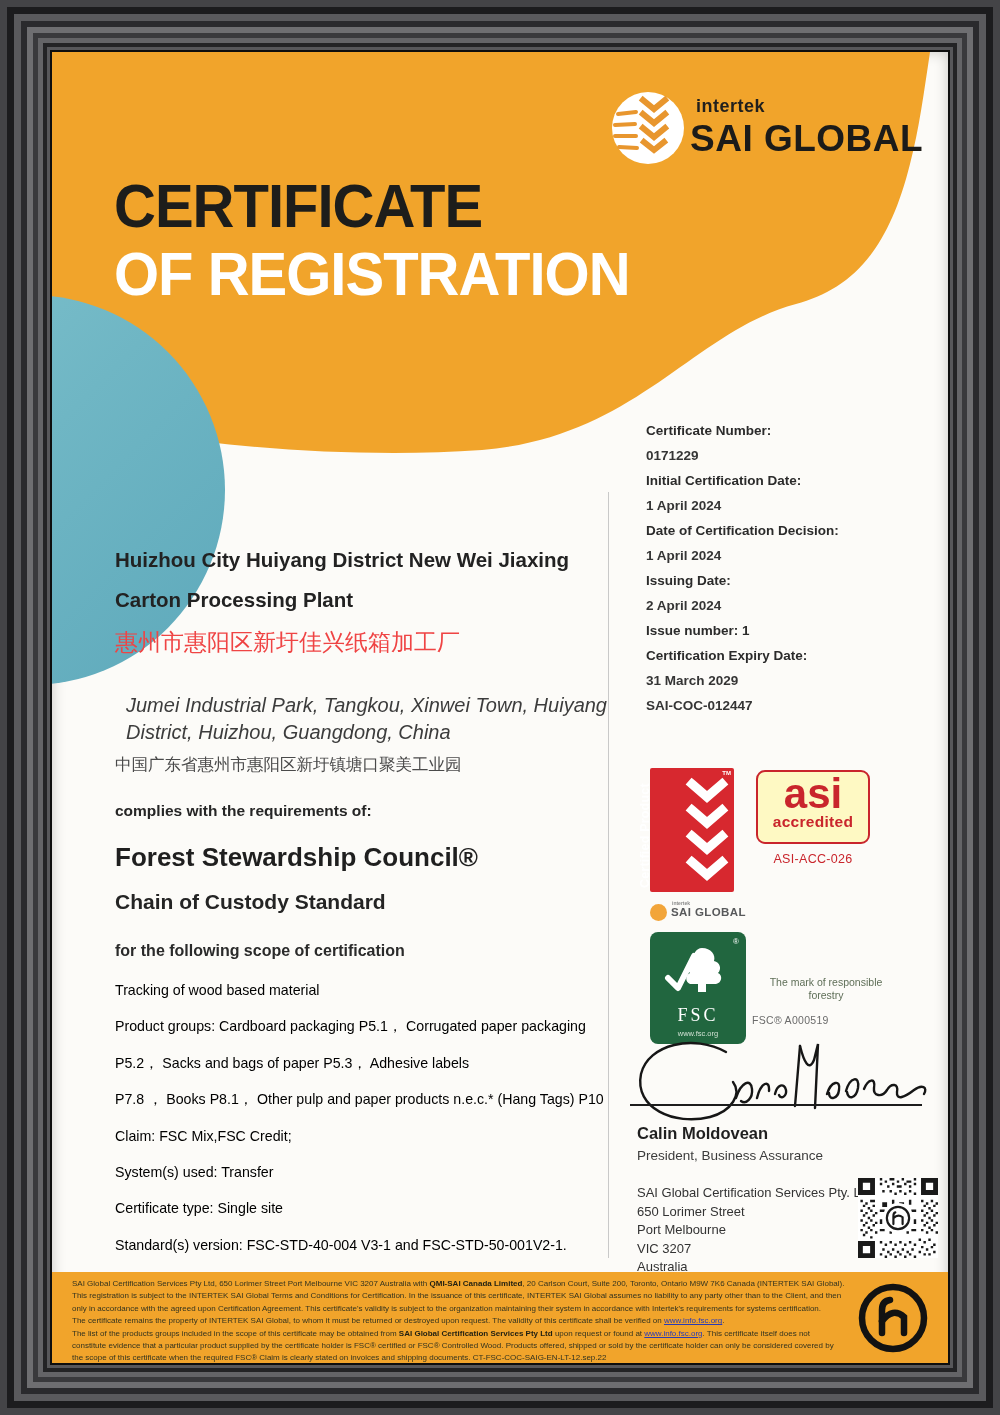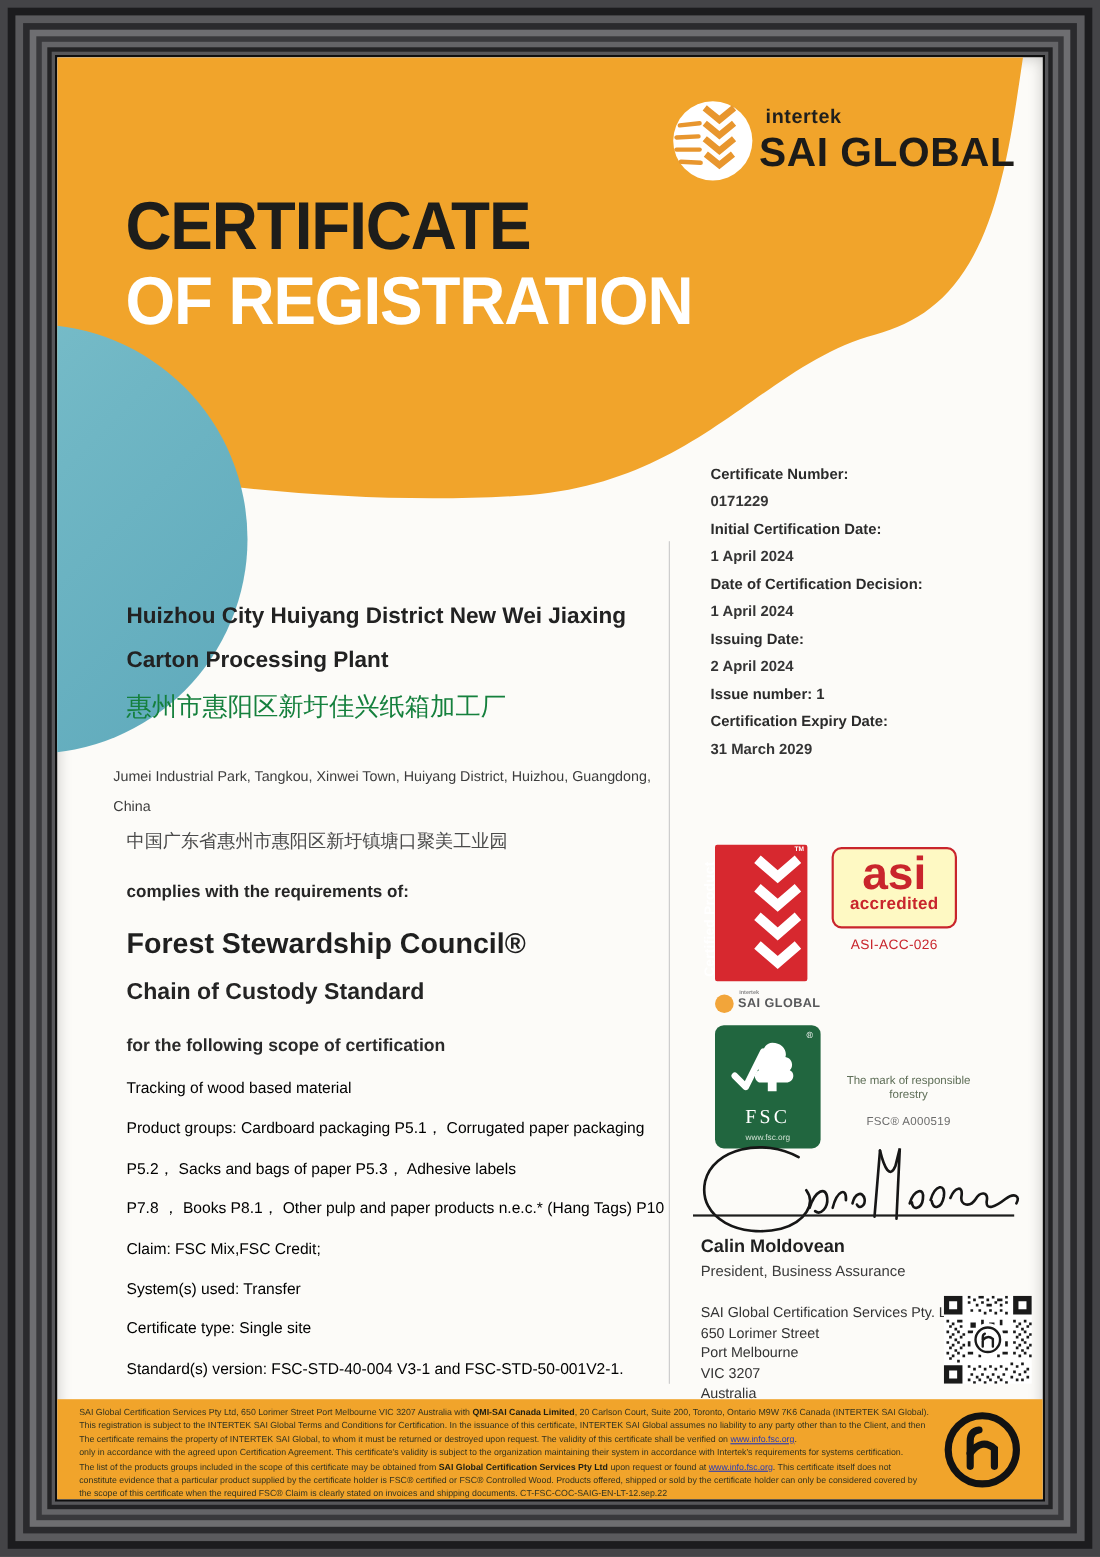--- a/index.html
+++ b/index.html
@@ -28,22 +28,22 @@
   .brand{position:absolute;left:558px;top:38px;width:320px;height:90px;}
   .globe{position:absolute;left:0;top:0;}
   .intertek{position:absolute;left:86px;top:6px;font-size:18px;font-weight:700;color:#201f1d;letter-spacing:.5px;}
   .saiglobal{position:absolute;left:80px;top:28px;font-size:37px;font-weight:700;color:#1c1b19;letter-spacing:.5px;}
   
   .t1{position:absolute;left:62px;top:118px;font-size:58px;font-weight:800;color:#1d1d1b;letter-spacing:-1px;transform:scaleY(1.06);transform-origin:left top;}
   .t2{position:absolute;left:62px;top:186px;font-size:58px;font-weight:800;color:#fff;letter-spacing:-1px;transform:scaleY(1.06);transform-origin:left top;}
   
   .certify{position:absolute;left:63px;top:452px;font-size:15.5px;font-weight:700;color:#262626;}
   .company{position:absolute;left:63px;top:488px;width:505px;font-size:20.5px;font-weight:700;color:#222;line-height:40px;}
-  .companycn{position:absolute;left:63px;top:575px;font-size:23px;color:#15803d;}
-  .addr{position:absolute;left:51px;top:640px;width:490px;font-size:13px;color:#3c3c3c;line-height:27px;}
+  .companycn{position:absolute;left:63px;top:575px;font-size:23px;color:#ef4444;}
+  .addr{position:absolute;left:74px;top:640px;width:490px;font-size:20px;color:#3c3c3c;line-height:27px;font-style:italic;}
   .addrcn{position:absolute;left:63px;top:702px;font-size:16.5px;color:#4a4a4a;}
   .complies{position:absolute;left:63px;top:750px;font-size:15.5px;font-weight:700;color:#262626;}
   .fscname{position:absolute;left:63px;top:790px;font-size:26px;font-weight:700;color:#1f1f1f;}
   .fscsub{position:absolute;left:63px;top:838px;font-size:21px;font-weight:700;color:#242424;}
   .scopeintro{position:absolute;left:63px;top:890px;font-size:16px;font-weight:700;color:#2a2a2a;}
   .scope{position:absolute;left:63px;top:920px;font-size:14.2px;color:#000000;line-height:36.4px;white-space:nowrap;}
   
   .divider{position:absolute;left:556px;top:440px;width:1px;height:766px;background:#c9c9c9;}
   
   .details{position:absolute;left:594px;top:366px;width:300px;font-size:13.5px;line-height:25px;color:#2b2b2b;}
@@ -64,21 +64,21 @@
   .asi .w{font-size:42px;font-weight:700;color:#c9252c;line-height:40px;margin-top:2px;}
   .asi .s{font-size:15.5px;font-weight:700;color:#c9252c;line-height:16px;letter-spacing:.3px;}
   .asicode{position:absolute;left:704px;top:800px;width:114px;text-align:center;font-size:12.5px;color:#c9252c;letter-spacing:.3px;}
   
   .fscbox{position:absolute;left:598px;top:880px;width:96px;height:112px;background:#21663f;border-radius:8px;color:#fff;}
   .fscbox .reg{position:absolute;right:7px;top:5px;font-size:8px;}
   .fscbox svg{position:absolute;left:14px;top:12px;}
   .fscbox .f{position:absolute;left:0;bottom:18px;width:100%;text-align:center;font-family:"Liberation Serif",serif;font-size:18px;letter-spacing:3px;}
   .fscbox .u{position:absolute;left:0;bottom:6px;width:100%;text-align:center;font-size:7.5px;color:#cfe0d2;}
   .fsctag{position:absolute;left:700px;top:924px;width:148px;text-align:center;font-size:10.5px;color:#5f6f58;line-height:13px;}
-  .fsclic{position:absolute;left:700px;top:962px;width:148px;text-align:center;font-size:10.5px;color:#6b6b6b;letter-spacing:.3px;}
+  .fsclic{position:absolute;left:700px;top:962px;width:148px;text-align:left;font-size:10.5px;color:#6b6b6b;letter-spacing:.3px;}
   
   .sig{position:absolute;left:578px;top:980px;width:316px;height:112px;}
   .sigline{position:absolute;left:578px;top:1052px;width:292px;height:1.6px;background:#1d1d1d;}
   .signame{position:absolute;left:585px;top:1072px;font-size:16.5px;font-weight:700;color:#1f1f1f;}
   .sigtitle{position:absolute;left:585px;top:1096px;font-size:13.5px;color:#3c3c3c;}
   
   .issuer{position:absolute;left:585px;top:1132px;font-size:13px;color:#333;line-height:18.5px;}
   .qr{position:absolute;left:806px;top:1126px;width:80px;height:80px;}
   
   .strip{position:absolute;left:0;top:1220px;width:896px;height:91px;background:#f1a42b;}
@@ -147,20 +147,21 @@
       <div class="vl">0171229</div>
       <div class="lb">Initial Certification Date:</div>
       <div class="vl">1 April 2024</div>
       <div class="lb">Date of Certification Decision:</div>
       <div class="vl">1 April 2024</div>
       <div class="lb">Issuing Date:</div>
       <div class="vl">2 April 2024</div>
       <div class="lb">Issue number: 1</div>
       <div class="lb">Certification Expiry Date:</div>
       <div class="vl">31 March 2029</div>
+      <div class="vl">SAI-COC-012447</div>
     </div>
 
     <div class="cp">
       <div class="vt">Certified Product</div>
       <div class="tm">TM</div>
       <svg width="46" height="110" viewBox="0 0 46 110">
         <g stroke="#ffffff" stroke-width="9" fill="none" stroke-linecap="square">
           <path d="M8,8 l15,13 l15,-13"></path>
           <path d="M8,34 l15,13 l15,-13"></path>
           <path d="M8,60 l15,13 l15,-13"></path>
@@ -244,22 +245,22 @@
       </g>
       <circle cx="16.5" cy="16.5" r="6.2" fill="#ffffff"></circle>
       <circle cx="16.5" cy="16.5" r="4.6" fill="none" stroke="#1a1a1a" stroke-width="0.9"></circle>
       <path d="M14.6,19 V15.8 Q14.6,14.4 15.4,14.2 M14.6,16.6 Q16.5,14.6 18.4,16.2 L18.4,19" fill="none" stroke="#1a1a1a" stroke-width="0.9" stroke-linecap="round"></path>
     </svg>
 
     <div class="strip">
       <div class="fine">
         <div><span>SAI Global Certification Services Pty Ltd, 650 Lorimer Street Port Melbourne VIC 3207 Australia with </span><b>QMI-SAI Canada Limited</b><span>, 20 Carlson Court, Suite 200, Toronto, Ontario M9W 7K6 Canada (INTERTEK SAI Global).</span></div>
         <div>This registration is subject to the INTERTEK SAI Global Terms and Conditions for Certification. In the issuance of this certificate, INTERTEK SAI Global assumes no liability to any party other than to the Client, and then</div>
+        <div>only in accordance with the agreed upon Certification Agreement. This certificate's validity is subject to the organization maintaining their system in accordance with Intertek's requirements for systems certification.</div>
         <div><span>The certificate remains the property of INTERTEK SAI Global, to whom it must be returned or destroyed upon request. The validity of this certificate shall be verified on </span><a>www.info.fsc.org</a><span>.</span></div>
-        <div>only in accordance with the agreed upon Certification Agreement. This certificate's validity is subject to the organization maintaining their system in accordance with Intertek's requirements for systems certification.</div>
         <div><span>The list of the products groups included in the scope of this certificate may be obtained from </span><b>SAI Global Certification Services Pty Ltd</b><span> upon request or found at </span><a>www.info.fsc.org</a><span>. This certificate itself does not</span></div>
         <div>constitute evidence that a particular product supplied by the certificate holder is FSC® certified or FSC® Controlled Wood. Products offered, shipped or sold by the certificate holder can only be considered covered by</div>
         <div>the scope of this certificate when the required FSC® Claim is clearly stated on invoices and shipping documents. CT-FSC-COC-SAIG-EN-LT-12.sep.22</div>
       </div>
       <svg class="inlogo" viewBox="0 0 78 78">
         <circle cx="39" cy="39" r="31" fill="none" stroke="#121212" stroke-width="6.5"></circle>
         <path d="M28,54 V31 Q28,22 36,21" fill="none" stroke="#121212" stroke-width="6.5" stroke-linecap="round"></path>
         <path d="M28,42 Q39,28 50,38 L50,54" fill="none" stroke="#121212" stroke-width="6.5" stroke-linecap="round"></path>
       </svg>
     </div>

